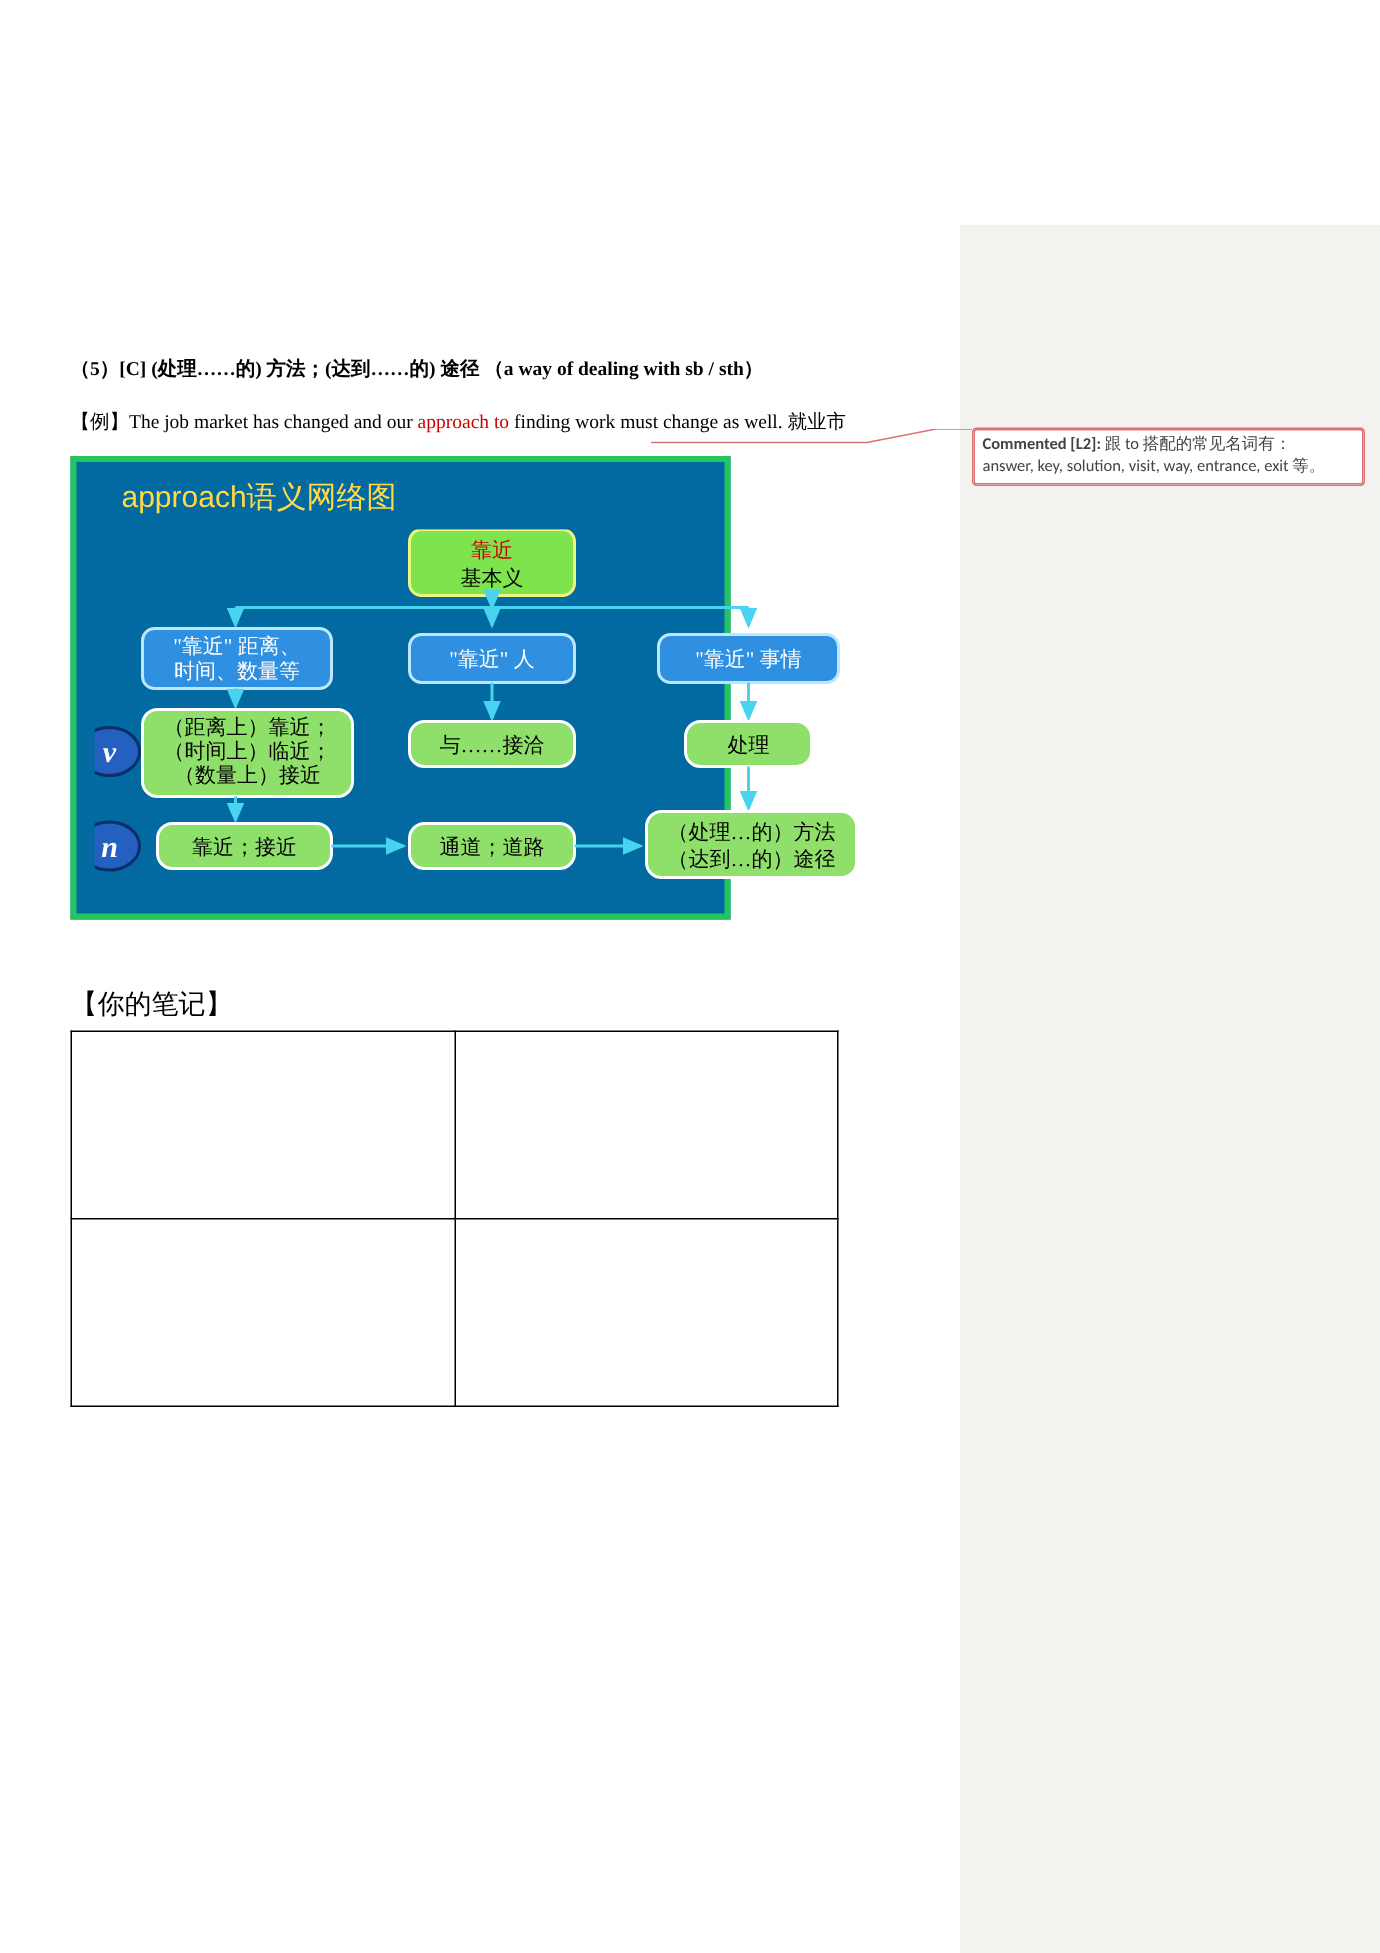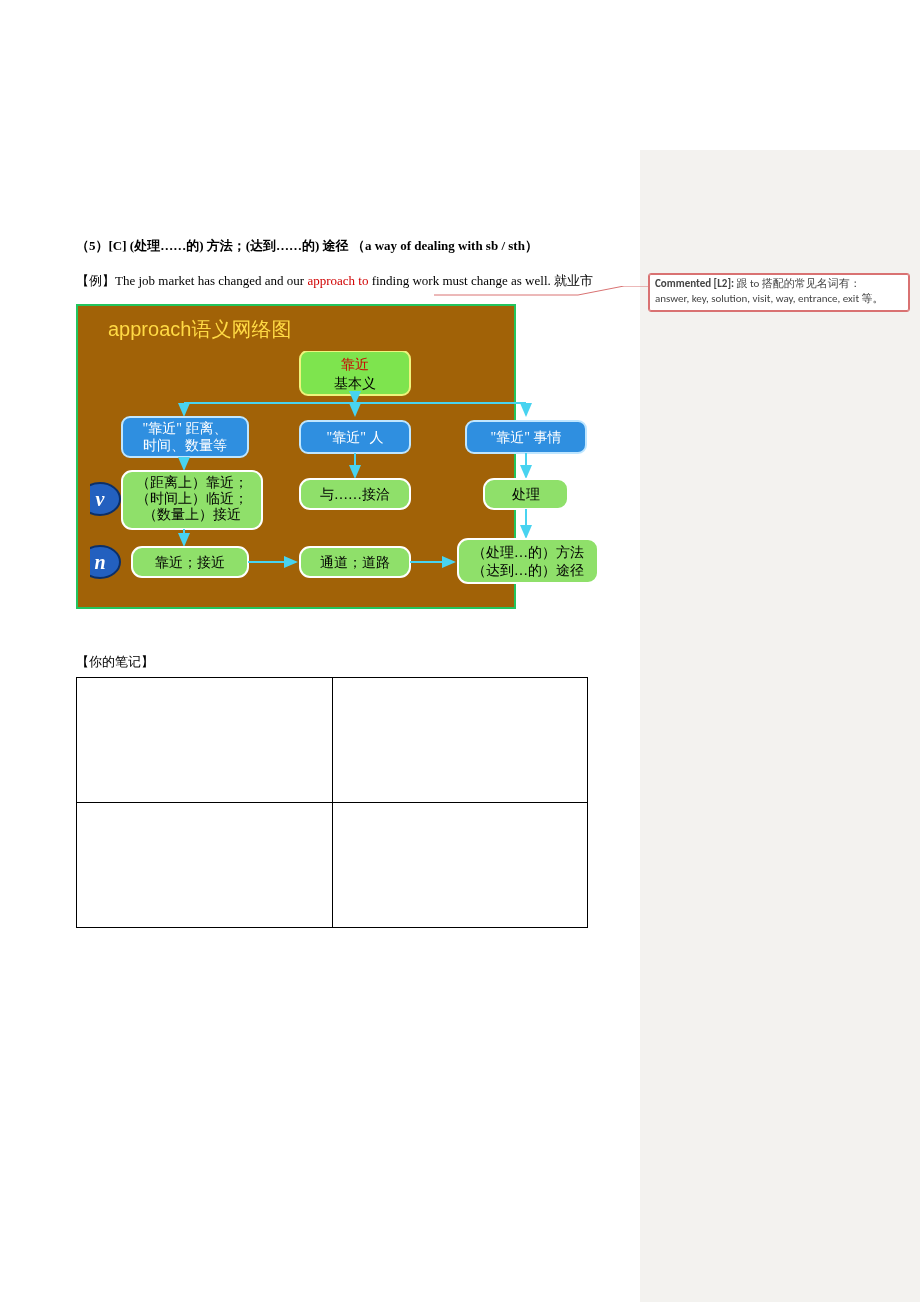--- a/index.html
+++ b/index.html
@@ -7,21 +7,21 @@
     font-family: "Times New Roman", "SimSun", serif;
     font-size: 13px;
     color: #000;
     background: #fff;
     width: 920px;
     height: 1302px;
     position: relative;
   }
   .page {
     position: absolute;
-    left: 76px;
+    left: 47px;
     top: 230px;
     width: 580px;
   }
   .para {
     line-height: 2.4;
     margin-bottom: 4px;
   }
   .bold { font-weight: bold; }
   .red-bold { color: #d00000; font-weight: normal; }
   .commented-span { background: transparent; }
@@ -29,21 +29,21 @@
     position: absolute;
     left: 640px;
     top: 150px;
     width: 280px;
     height: 1152px;
     background: #f3f2ef;
   }
   .comment-box {
     position: absolute;
     left: 648px;
-    top: 273px;
+    top: 285px;
     width: 262px;
     background: #fff;
     border: 1px solid #d97272;
     border-radius: 3px;
     padding: 3px 6px 4px 6px;
     font-size: 11px;
     font-family: "Calibri", "SimSun", sans-serif;
     color: #444;
     line-height: 1.35;
     box-shadow: 0 0 0 1px #d97272 inset;
@@ -52,22 +52,22 @@
   .comment-connector {
     position: absolute;
     stroke: #d97272;
     fill: none;
     stroke-width: 1;
   }
   
   .diagram-wrap {
     margin-top: 8px;
     width: 440px;
-    background: #a16207;
-    border: 2px solid #22c55e;
+    background: #0369a1;
+    border: 4px solid #22c55e;
     position: relative;
     padding: 10px 12px 16px 12px;
   }
   .diagram-title {
     color: #ffda44;
     font-family: "SimHei","Arial",sans-serif;
     font-size: 20px;
     margin-left: 18px;
     margin-bottom: 8px;
   }
@@ -77,21 +77,21 @@
   .node-blue { fill: #2f8fe0; stroke: #bfe6ff; stroke-width: 2; rx:8; ry:8; }
   .node-green { fill: #8fe06a; stroke: #fff; stroke-width: 2; rx:10; ry:10; }
   .tx-blk { fill:#000; font-family:"SimSun",serif; font-size:14px; }
   .tx-wht { fill:#fff; font-family:"SimSun",serif; font-size:14px; }
   .tx-red { fill:#c00; font-family:"SimSun",serif; font-size:14px; }
   .arrow-line { stroke:#48d3f0; stroke-width:2; fill:none; marker-end:url(#ah); }
   .sidechip { fill:#2360bf; stroke:#0b2f68; stroke-width:2; }
   .sidechip-txt { fill:#fff; font-style:italic; font-family:"Times New Roman",serif; font-size:20px; font-weight:bold; }
   .corner-badge { fill:#1a56ba; stroke:#fff; stroke-width:2; }
   
-  .notes-label { margin-top: 44px; font-size:13px;font-family:Liberation Serif, serif; }
+  .notes-label { margin-top: 44px; font-size:18px;font-family:Liberation Serif, serif; }
   .notes-table {
     border-collapse: collapse;
     width: 512px;
     margin-top: 6px;
   }
   .notes-table td {
     border: 1px solid #000;
     height: 125px;
     width: 50%;
   }

